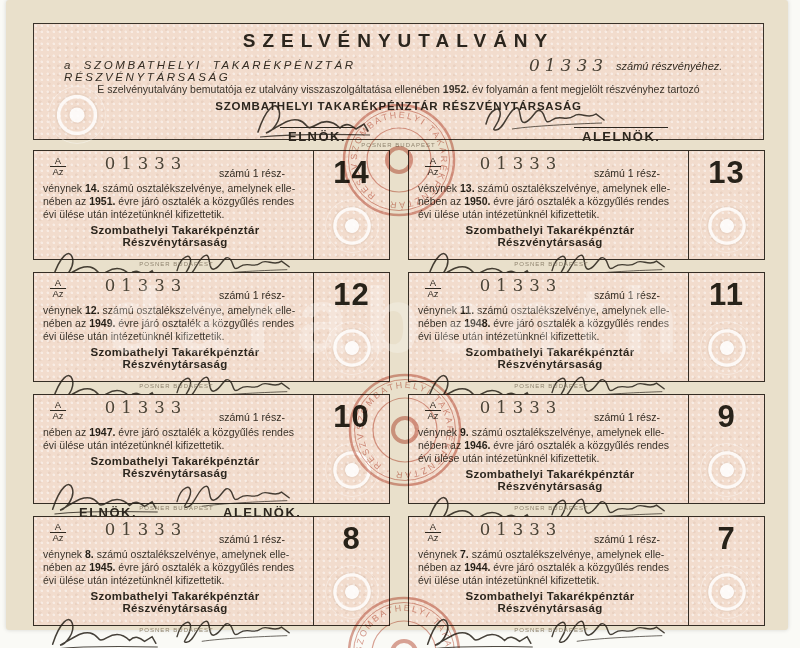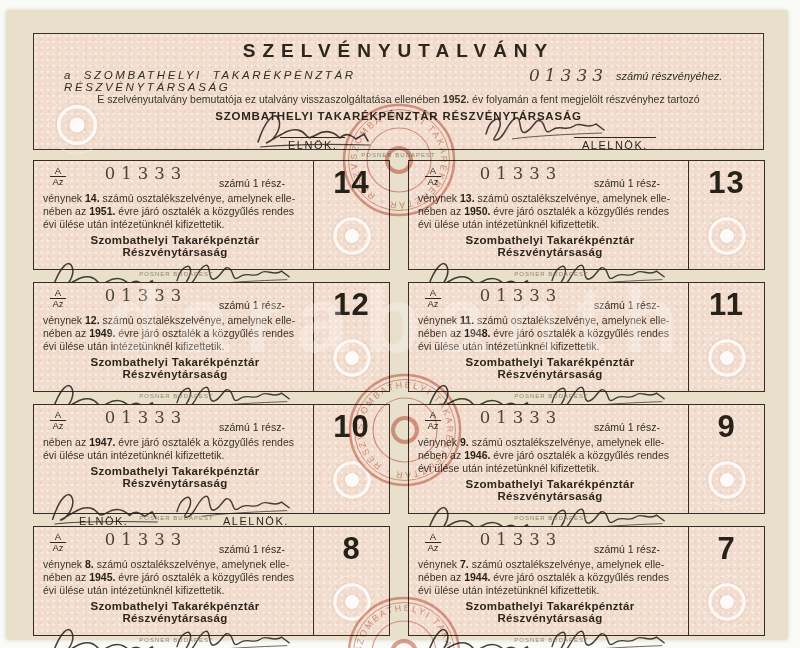--- a/index.html
+++ b/index.html
@@ -1,39 +1,39 @@
 <!DOCTYPE html>
 <html><head>
 <meta charset="utf-8">
 <style>
   html,body{margin:0;padding:0;width:800px;height:648px;overflow:hidden;
     background:#fafaf6;font-family:"Liberation Sans",sans-serif;}
   *{box-sizing:border-box;}
-  #sheet{position:absolute;left:6px;top:10px;width:782px;height:630px;
+  #sheet{position:absolute;left:6px;top:0;width:782px;height:630px;
     background:#e9e0cb;border-radius:3px;box-shadow:0 0 4px rgba(0,0,0,.15);}
   .textured{background-color:#f2dccd;background-image:
     radial-gradient(circle at 30% 30%, rgba(255,255,255,.45) 0 1px, transparent 1.6px),
     radial-gradient(circle at 70% 65%, rgba(168,118,92,.10) 0 1px, transparent 1.8px);
     background-size:6px 6px,9px 9px;}
   
   #header{position:absolute;left:27px;top:23px;width:731px;height:117px;
     border:1.5px solid #3a332a;color:#332c23;}
   .h-title{margin-top:6px;text-align:center;font-size:19px;font-weight:bold;
     letter-spacing:7px;color:#2c261e;}
   .h-line2{display:flex;align-items:flex-start;padding:0 16px;margin-top:3px;font-style:italic;}
   .h-prefix{font-size:11.5px;letter-spacing:2.6px;word-spacing:5px;margin-left:14px;margin-top:4px;}
   .h-serial{font-family:"DejaVu Serif",serif;font-size:17px;letter-spacing:5px;
     color:#463f33;margin-left:auto;margin-right:8px;}
   .h-suffix{font-size:11px;margin-top:5px;width:132px;}
   .h-body{font-size:10.5px;text-align:center;line-height:12.5px;color:#3a332a;}
   .h-company{font-size:11.5px;font-weight:bold;text-align:center;letter-spacing:.8px;
     margin-top:4px;color:#2c261e;}
   
   .sig{position:absolute;pointer-events:none;}
-  .sig-label{position:absolute;font-size:11px;font-weight:normal;letter-spacing:1.5px;
+  .sig-label{position:absolute;font-size:13px;font-weight:bold;letter-spacing:1.5px;
     color:#2c261e;border-top:1px solid #2c261e;padding:1px 8px 8px;}
   
   #grid{position:absolute;left:27px;top:150px;width:732px;display:grid;
     grid-template-columns:repeat(2,357px);grid-auto-rows:110px;gap:12px 18px;}
   .coupon{position:relative;border:1.5px solid #352e25;display:flex;color:#332c23;}
   .c-main{flex:1;padding:2px 6px 2px 9px;position:relative;min-width:0;}
   .c-stub{width:76px;border-left:1.5px solid #352e25;position:relative;text-align:center;}
   .c-num{font-size:31px;font-weight:600;letter-spacing:1px;color:#272219;margin-top:4px;}
   .c-top{display:flex;align-items:flex-start;height:29px;}
   .fraction{width:30px;font-size:9.5px;line-height:10px;text-align:center;margin-top:3px;color:#2f2920;}

